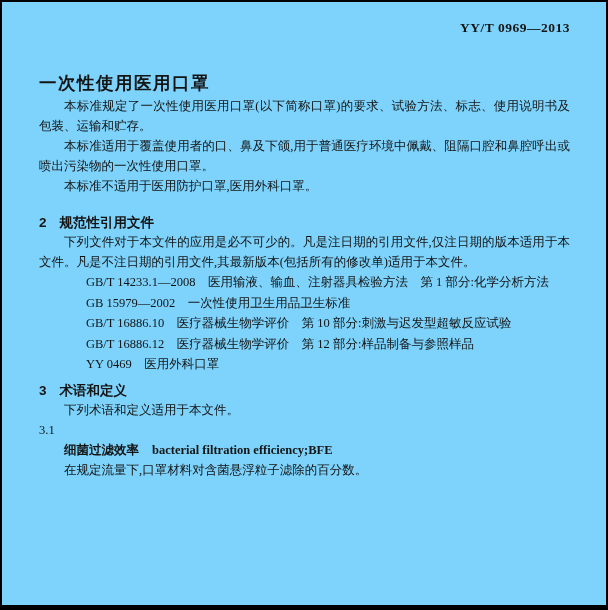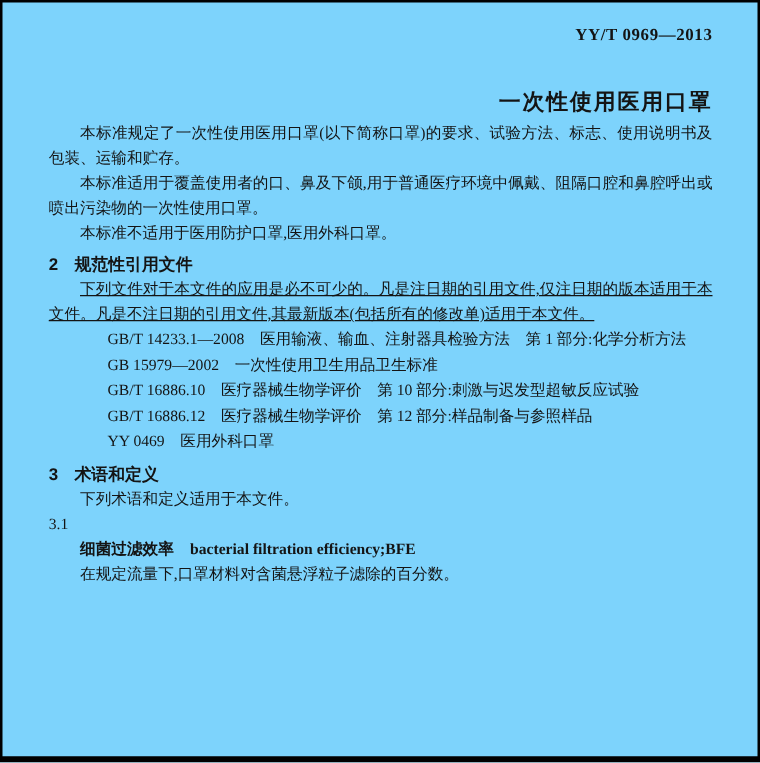--- a/index.html
+++ b/index.html
@@ -22,47 +22,47 @@
   }
   .std-num {
     text-align: right;
     font-weight: bold;
     font-size: 13.5px;
     line-height: 16px;
     letter-spacing: 0.5px;
   }
   .doc-title {
     margin: 34px 0 0 0;
-    text-align: right;
-    font-family: Liberation Mono, monospace;
+    text-align: left;
+    font-family: Liberation Serif, serif;
     font-weight: bold;
     font-size: 17.5px;
     line-height: 26px;
     letter-spacing: 1.5px;
   }
   .sec-heading {
     margin: 0;
     font-family: "Liberation Sans", "DejaVu Sans", sans-serif;
     font-weight: bold;
     font-size: 13.5px;
     line-height: 18px;
   }
   .sec-heading .sec-num { display: inline-block; margin-right: 13px; }
   .sec1-heading { margin-top: 44px; }
-  .sec2-heading { margin-top: 7px; }
+  .sec2-heading { margin-top: 18px; }
   .sec3-heading { margin-top: 7px; }
   p.body {
     margin: 0;
     font-size: 12.5px;
     line-height: 20px;
     text-align: justify;
   }
   .indent { text-indent: 2em; }
   .mt-para { margin-top: 11px; }
-  .mt-para2 { margin-top: 12px; text-decoration: underline; }
+  .mt-para2 { margin-top: 12px; }
   .refs { margin-top: 0; padding-left: 15px; }
   .ref-item {
     font-size: 12.5px;
     line-height: 20.5px;
     white-space: nowrap;
     margin-left: 32px;
   }
   .term-number {
     margin-top: 0;
     font-size: 12.5px;

